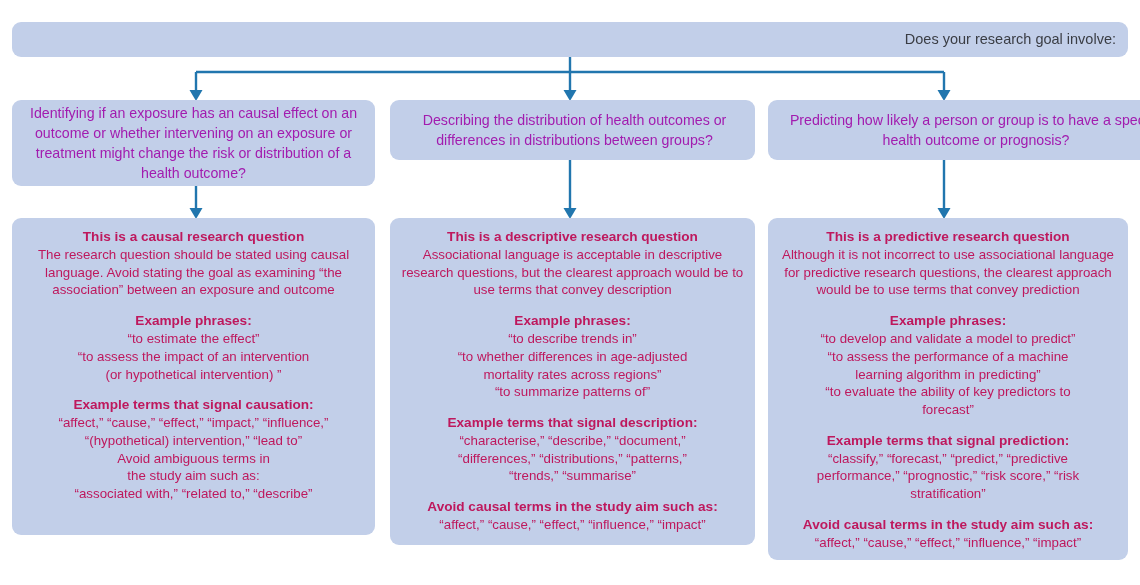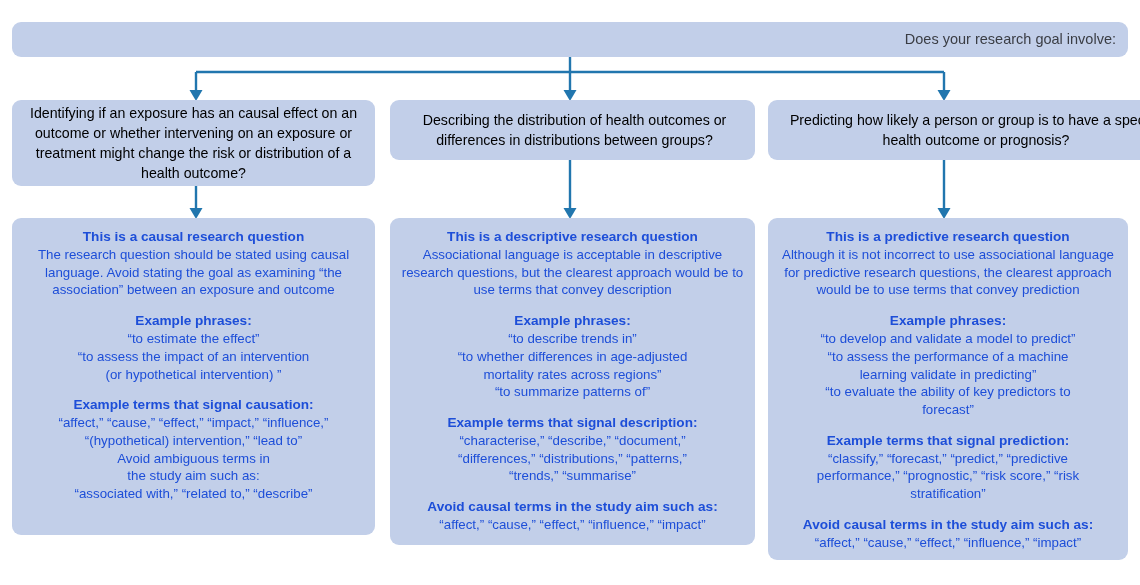--- a/index.html
+++ b/index.html
@@ -52,31 +52,31 @@
     color: #3a3d44;
     padding: 0 12px;
   }
 
   
   .question-box {
     display: flex;
     align-items: center;
     justify-content: center;
     font-size: 14.2px;
-    color: #000000;
+    color: #a21caf;
     line-height: 1.42;
   }
   #question-box-causal      { left: 12px;  top: 100px; width: 363px; height: 86px; }
   #question-box-descriptive { left: 390px; top: 100px; width: 365px; height: 60px; padding-left: 16px; }
   #question-box-predictive  { left: 768px; top: 100px; width: 416px; height: 60px; }
 
   
   .answer-box {
     font-size: 13.3px;
-    color: #1d4ed8;
+    color: #be185d;
     line-height: 1.33;
     padding: 10px 6px 12px;
   }
   #answer-box-causal      { left: 12px;  top: 218px; width: 363px; height: 317px; }
   #answer-box-descriptive { left: 390px; top: 218px; width: 365px; height: 327px; }
   #answer-box-predictive  { left: 768px; top: 218px; width: 360px; height: 342px; }
 
   .answer-heading {
     font-weight: bold;
     font-size: 13.6px;
@@ -181,21 +181,21 @@
   </div>
 
   <div class="node answer-box" id="answer-box-predictive">
     <span class="answer-heading">This is a predictive research question</span>
     <span class="answer-body">Although it is not incorrect to use associational language for predictive research questions, the clearest approach would be to use terms that convey prediction</span>
     <div class="block-gap"></div>
     <span class="answer-heading">Example phrases:</span>
     <div>
         <span class="quoted">“to develop and validate a model to predict”</span>
         <span class="quoted">“to assess the performance of a machine</span>
-        <span class="quoted">learning validate in predicting”</span>
+        <span class="quoted">learning algorithm in predicting”</span>
         <span class="quoted">“to evaluate the ability of key predictors to</span>
         <span class="quoted">forecast”</span>
       </div>
     <div class="block-gap"></div>
     <span class="answer-heading">Example terms that signal prediction:</span>
     <div>
         <span class="quoted">“classify,” “forecast,” “predict,” “predictive</span>
         <span class="quoted">performance,” “prognostic,” “risk score,” “risk</span>
         <span class="quoted">stratification”</span>
       </div>

